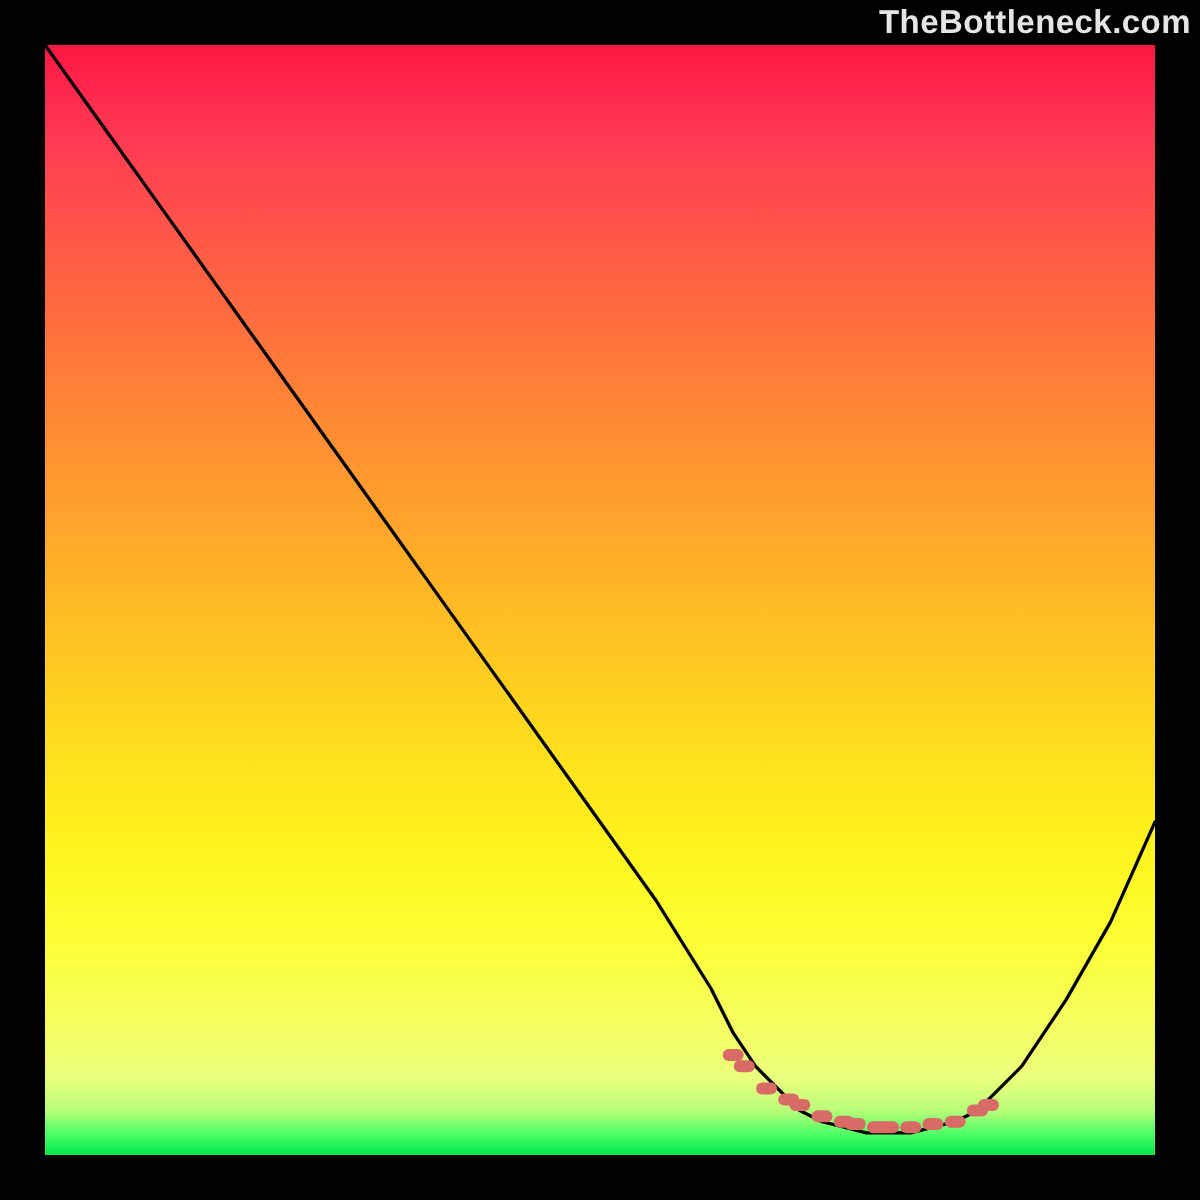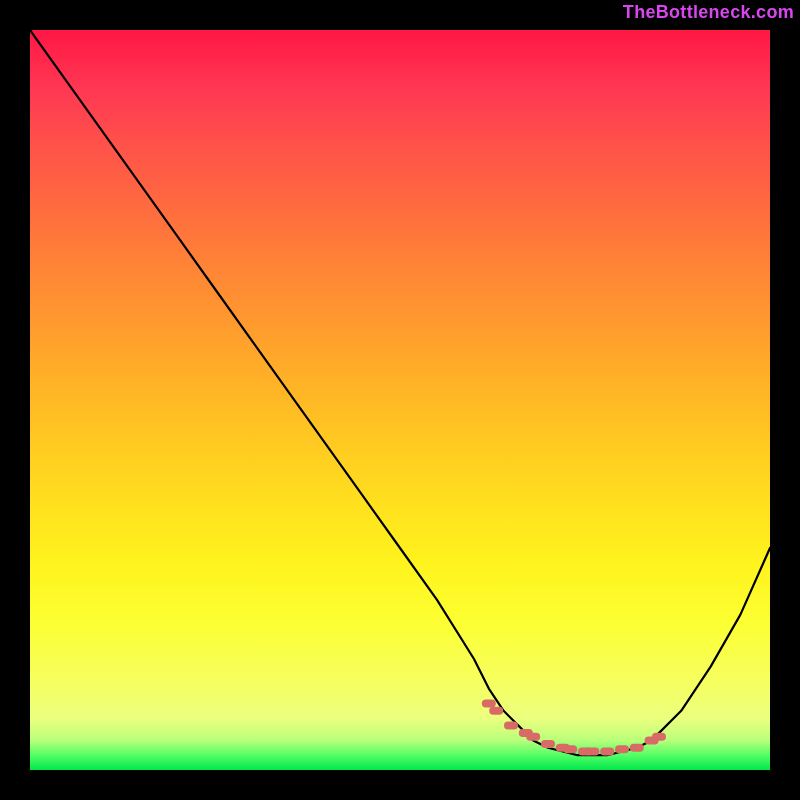--- a/index.html
+++ b/index.html
@@ -68,22 +68,22 @@
     stroke-linejoin: round;
   }
   .dots {
     fill: #d96b66;
     stroke: none;
   }
   .watermark {
     position: absolute;
     right: 6px;
     top: 2px;
-    color: #d946ef;
-    font-size: 18px;
+    color: #e5e5e5;
+    font-size: 22px;
     font-weight: 600;
     letter-spacing: 0.3px;
     font-family: Arial, Helvetica, sans-serif;
     user-select: none;
   }
 </style>
 </head>
 <body>
 
 <div class="frame">

